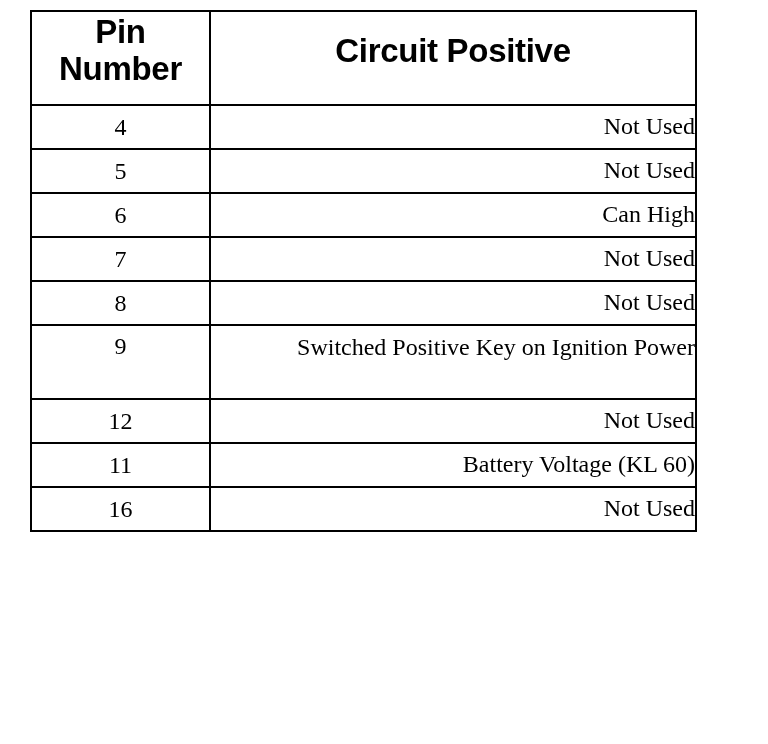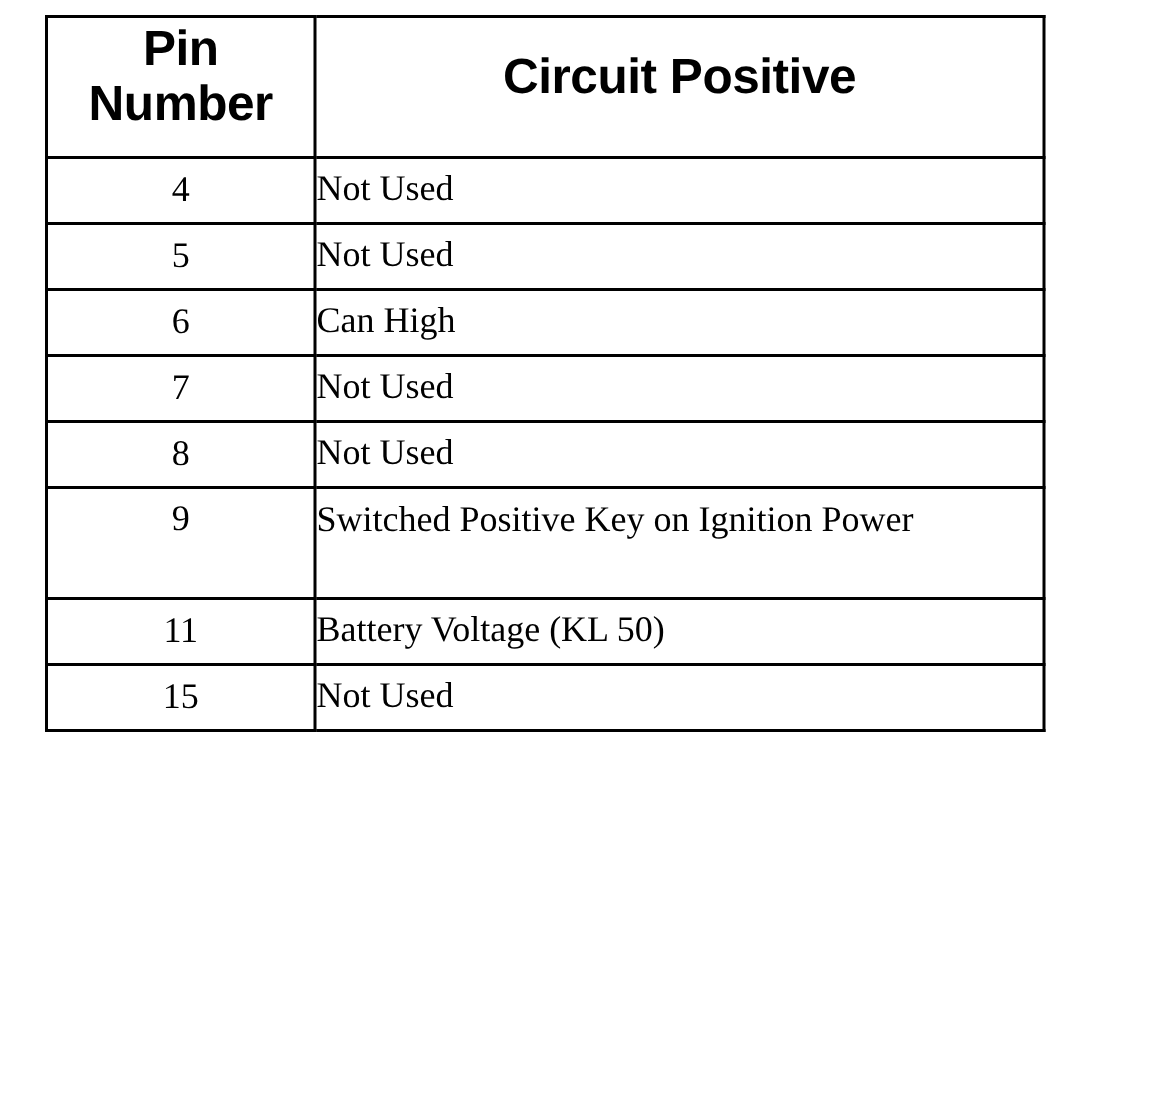--- a/index.html
+++ b/index.html
@@ -65,21 +65,21 @@
   .pin-table tbody tr { height: 44px; }
   .pin-table tbody tr.tall { height: 74px; }
 
   .cell-pin {
     text-align: center;
     font-size: 24px;
     line-height: 1.1;
     vertical-align: middle;
   }
   .cell-fn {
-    text-align: left;
+    text-align: right;
     font-size: 24px;
     line-height: 1.22;
     vertical-align: middle;
     padding: 2px 6px 4px 17px;
   }
   .pin-table tbody tr.tall .cell-pin {
     vertical-align: top;
     padding-top: 7px;
   }
   .pin-table tbody tr.tall .cell-fn {
@@ -127,23 +127,27 @@
         </tr>
         <tr>
           <td class="cell-pin">8</td>
           <td class="cell-fn">Not Used</td>
         </tr>
         <tr class="tall">
           <td class="cell-pin">9</td>
           <td class="cell-fn">Switched Positive Key on Ignition Power</td>
         </tr>
         <tr>
-          <td class="cell-pin">11</td>
-          <td class="cell-fn">Battery Voltage (KL 50)</td>
+          <td class="cell-pin">12</td>
+          <td class="cell-fn">Not Used</td>
         </tr>
         <tr>
-          <td class="cell-pin">15</td>
+          <td class="cell-pin">11</td>
+          <td class="cell-fn">Battery Voltage (KL 60)</td>
+        </tr>
+        <tr>
+          <td class="cell-pin">16</td>
           <td class="cell-fn">Not Used</td>
         </tr>
       </tbody>
   </table>
 
 </div>
 
 </body></html>

